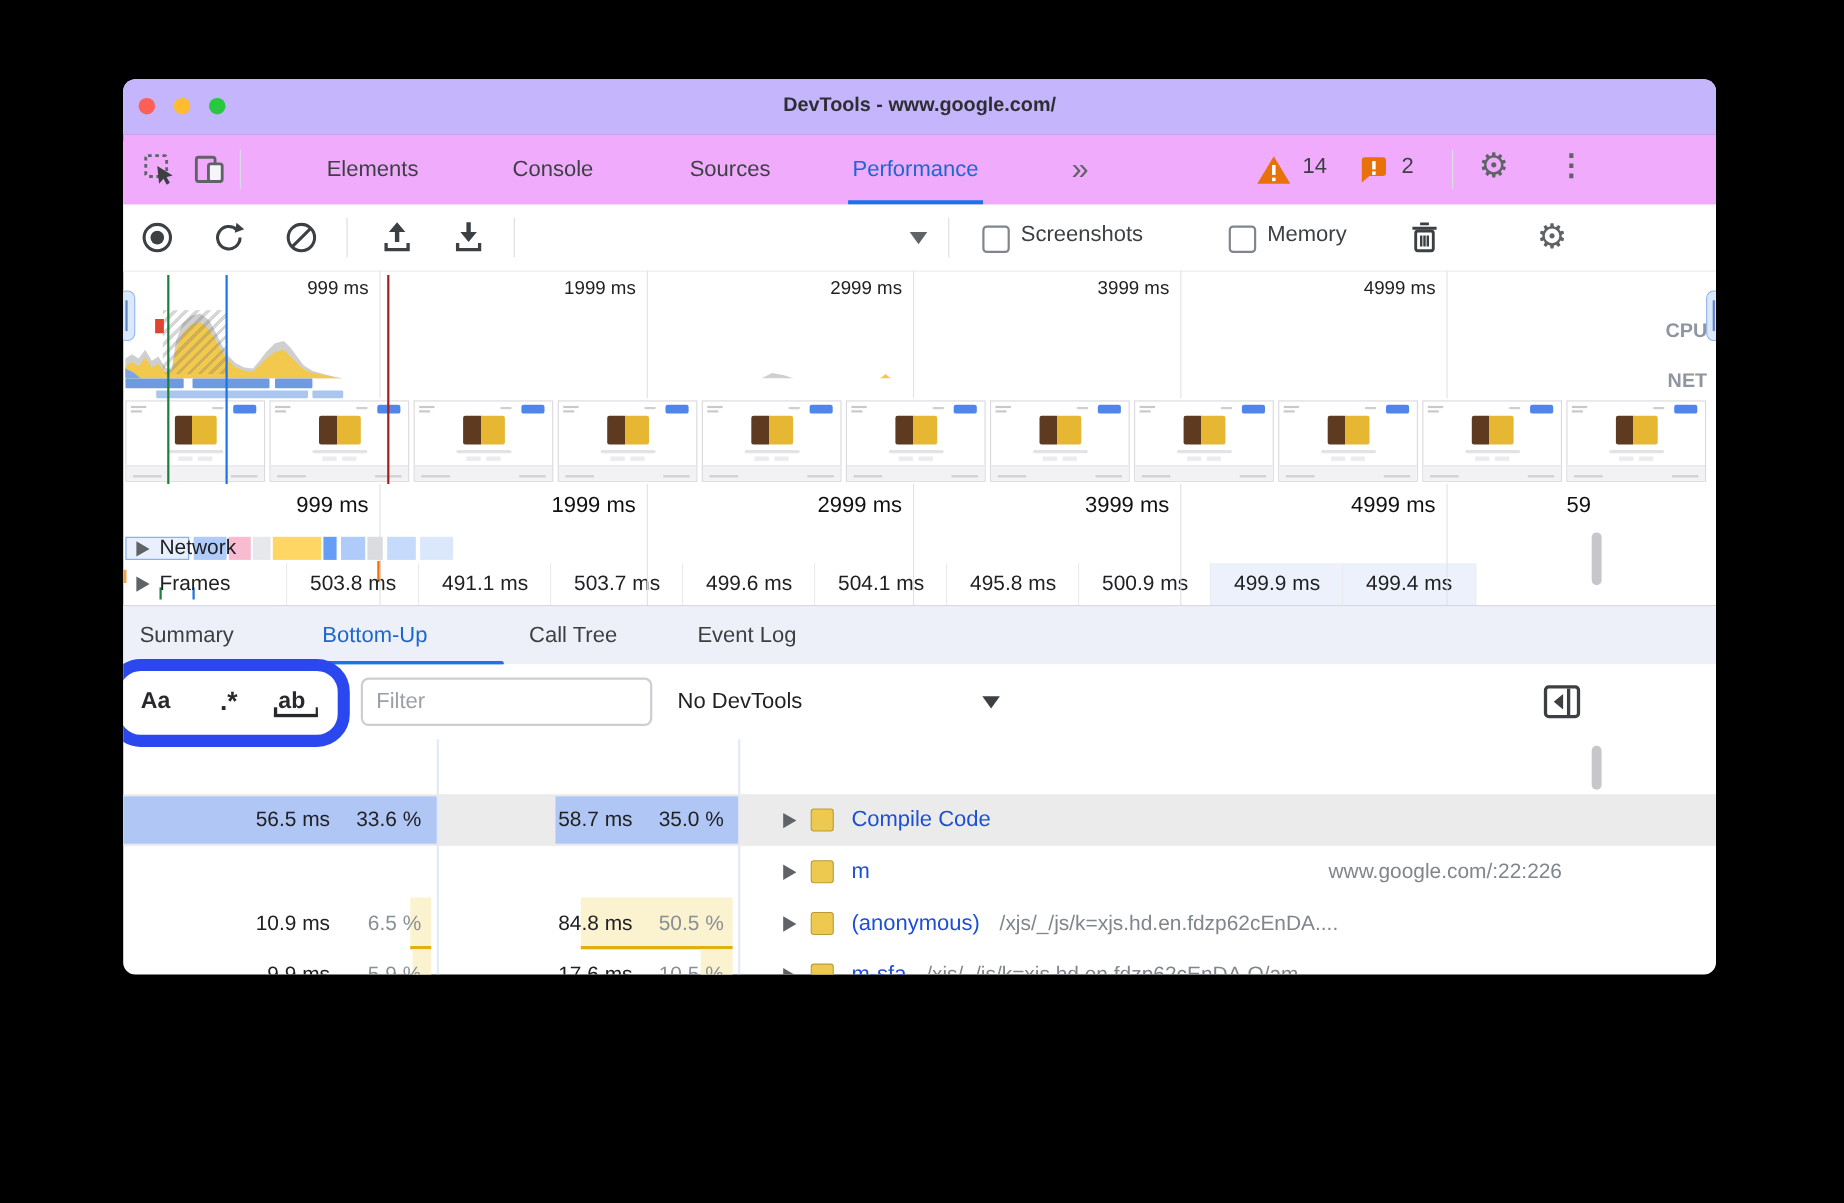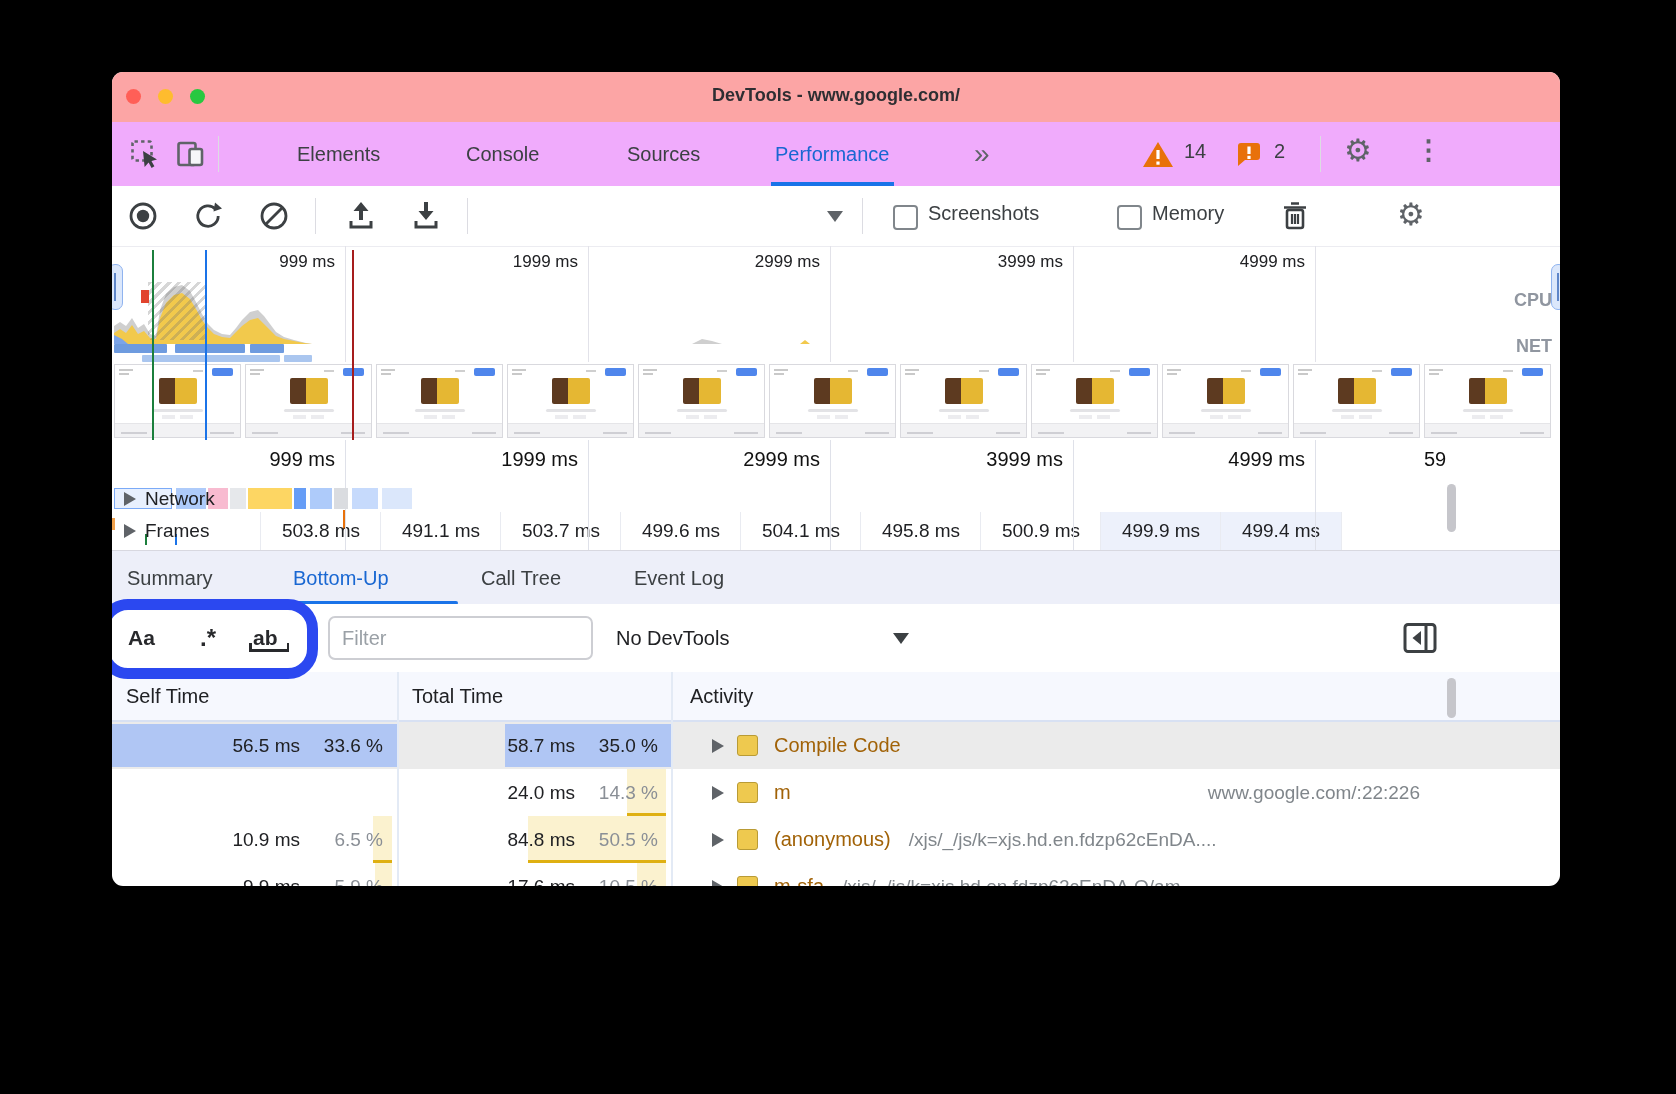--- a/index.html
+++ b/index.html
@@ -2,21 +2,21 @@
 <html><head>
 <meta charset="utf-8">
 <style>
   html,body{margin:0;padding:0;background:#000;}
   #stage{position:relative;width:1676px;height:1094px;background:#000;overflow:hidden;
          font-family:"Liberation Sans",sans-serif;color:#202124;}
   .abs{position:absolute;}
   .win{position:absolute;left:112px;top:72px;width:1448px;height:814px;background:#fff;
        border-radius:11px;overflow:hidden;}
   
-  .titlebar{position:absolute;left:0;top:0;right:0;height:50px;background:#fca5a5;border-bottom:6px solid #0f766e;}
+  .titlebar{position:absolute;left:0;top:0;right:0;height:50px;background:#c4b5fd;border-bottom:6px solid #0f766e;}
   .light{position:absolute;top:17px;width:15px;height:15px;border-radius:50%;}
   .title{position:absolute;left:0;right:0;top:13px;text-align:center;font-size:18px;font-weight:bold;color:#2e2e32;}
   
   .toolbar1{position:absolute;left:0;top:50px;right:0;height:64px;background:#f0abfc;border-bottom:1px solid #e4e4ea;}
   .t1icon{position:absolute;top:17px;width:30px;height:30px;color:#5f6368;}
   .vsep{position:absolute;width:1px;background:#dcdce2;}
   .dtab{position:absolute;top:0;height:64px;line-height:64px;font-size:20px;color:#3c4043;padding:0 4px;}
   .dtab.active{color:#1967d2;box-shadow:inset 0 -4px 0 #1a73e8;}
   .countlbl{font-size:20px;color:#3c4043;}
   
@@ -60,21 +60,21 @@
   .c1{left:0;width:286px;}
   .c2{left:286px;width:274px;}
   .c3{position:absolute;left:560px;right:0;top:0;height:47px;display:flex;align-items:center;padding-left:40px;}
   .tval{position:absolute;top:0;line-height:47px;font-size:19px;color:#202124;z-index:5;}
   .pval{position:absolute;top:0;line-height:47px;font-size:19px;z-index:5;}
   .pgray{color:#8a8f96;}
   .pdark{color:#202124;}
   .bluebar{position:absolute;top:2px;bottom:2px;background:#b0c6f4;z-index:1;}
   .patch{position:absolute;top:0;bottom:0;background:#fbf2cf;border-bottom:3px solid #dfb012;box-sizing:border-box;z-index:1;}
   .sq{width:21px;height:21px;background:#eec94f;border:1.5px solid #b99b35;border-radius:3px;margin-left:13px;display:inline-block;box-sizing:border-box;}
-  .alabel{font-size:20px;color:#a16207;margin-left:16px;white-space:nowrap;}
+  .alabel{font-size:20px;color:#1d4ed8;margin-left:16px;white-space:nowrap;}
   .alink{font-size:19px;color:#80868b;white-space:nowrap;}
   .alink.leftpos{margin-left:18px;}
   .alink.rightpos{margin-left:auto;margin-right:140px;}
   .netblock{position:absolute;border-radius:1px;}
 </style>
 </head>
 <body>
 
 <div id="stage">
  <div class="win">
@@ -272,25 +272,20 @@
     <span class="abs" style="left:1290px;top:16px;">
       <svg width="36" height="36" viewBox="0 0 36 36">
             <rect x="3" y="4.5" width="30" height="27" rx="3" fill="none" stroke="#3c4043" stroke-width="3"></rect>
             <line x1="24" y1="6" x2="24" y2="30" stroke="#3c4043" stroke-width="3"></line>
             <polygon points="19,11 10.5,18 19,25" fill="#3c4043"></polygon>
           </svg>
     </span>
   </div>
   <div class="callout"></div>
 
-  <div class="thead">
-    <span style="left:14px;">Self Time</span>
-    <span style="left:300px;">Total Time</span>
-    <span style="left:578px;">Activity</span>
-  </div>
   <div class="scrollpill" style="left:1335px;top:606px;height:40px;"></div>
 
   <div class="trow sel" style="top:650px;">
     <div class="c1">
           <div class="bluebar" style="left:0;right:0;"></div>
       <span class="tval" style="right:98px;">56.5 ms</span>
       <span class="pval pdark" style="right:15px;">33.6 %</span>
         </div>
     <div class="c2">
           <div class="bluebar" style="left:107px;right:0;"></div>
@@ -298,25 +293,20 @@
       <span class="pval pdark" style="right:14px;">35.0 %</span>
         </div>
     <div class="c3">
           <span class="exp"></span>
       <span class="sq"></span>
       <span class="alabel">Compile Code</span>
         </div>
   </div>
 
   <div class="trow" style="top:697px;">
-    <div class="c2">
-          <div class="patch" style="right: 6px; width: 39px;"></div>
-      <span class="tval" style="right:97px;">24.0 ms</span>
-      <span class="pval pgray" style="right:14px;">14.3 %</span>
-        </div>
     <div class="c3">
           <span class="exp"></span>
       <span class="sq"></span>
       <span class="alabel">m</span>
       <span class="alink rightpos">www.google.com/:22:226</span>
         </div>
   </div>
 
   <div class="trow" style="top:744px;">
     <div class="c1">

